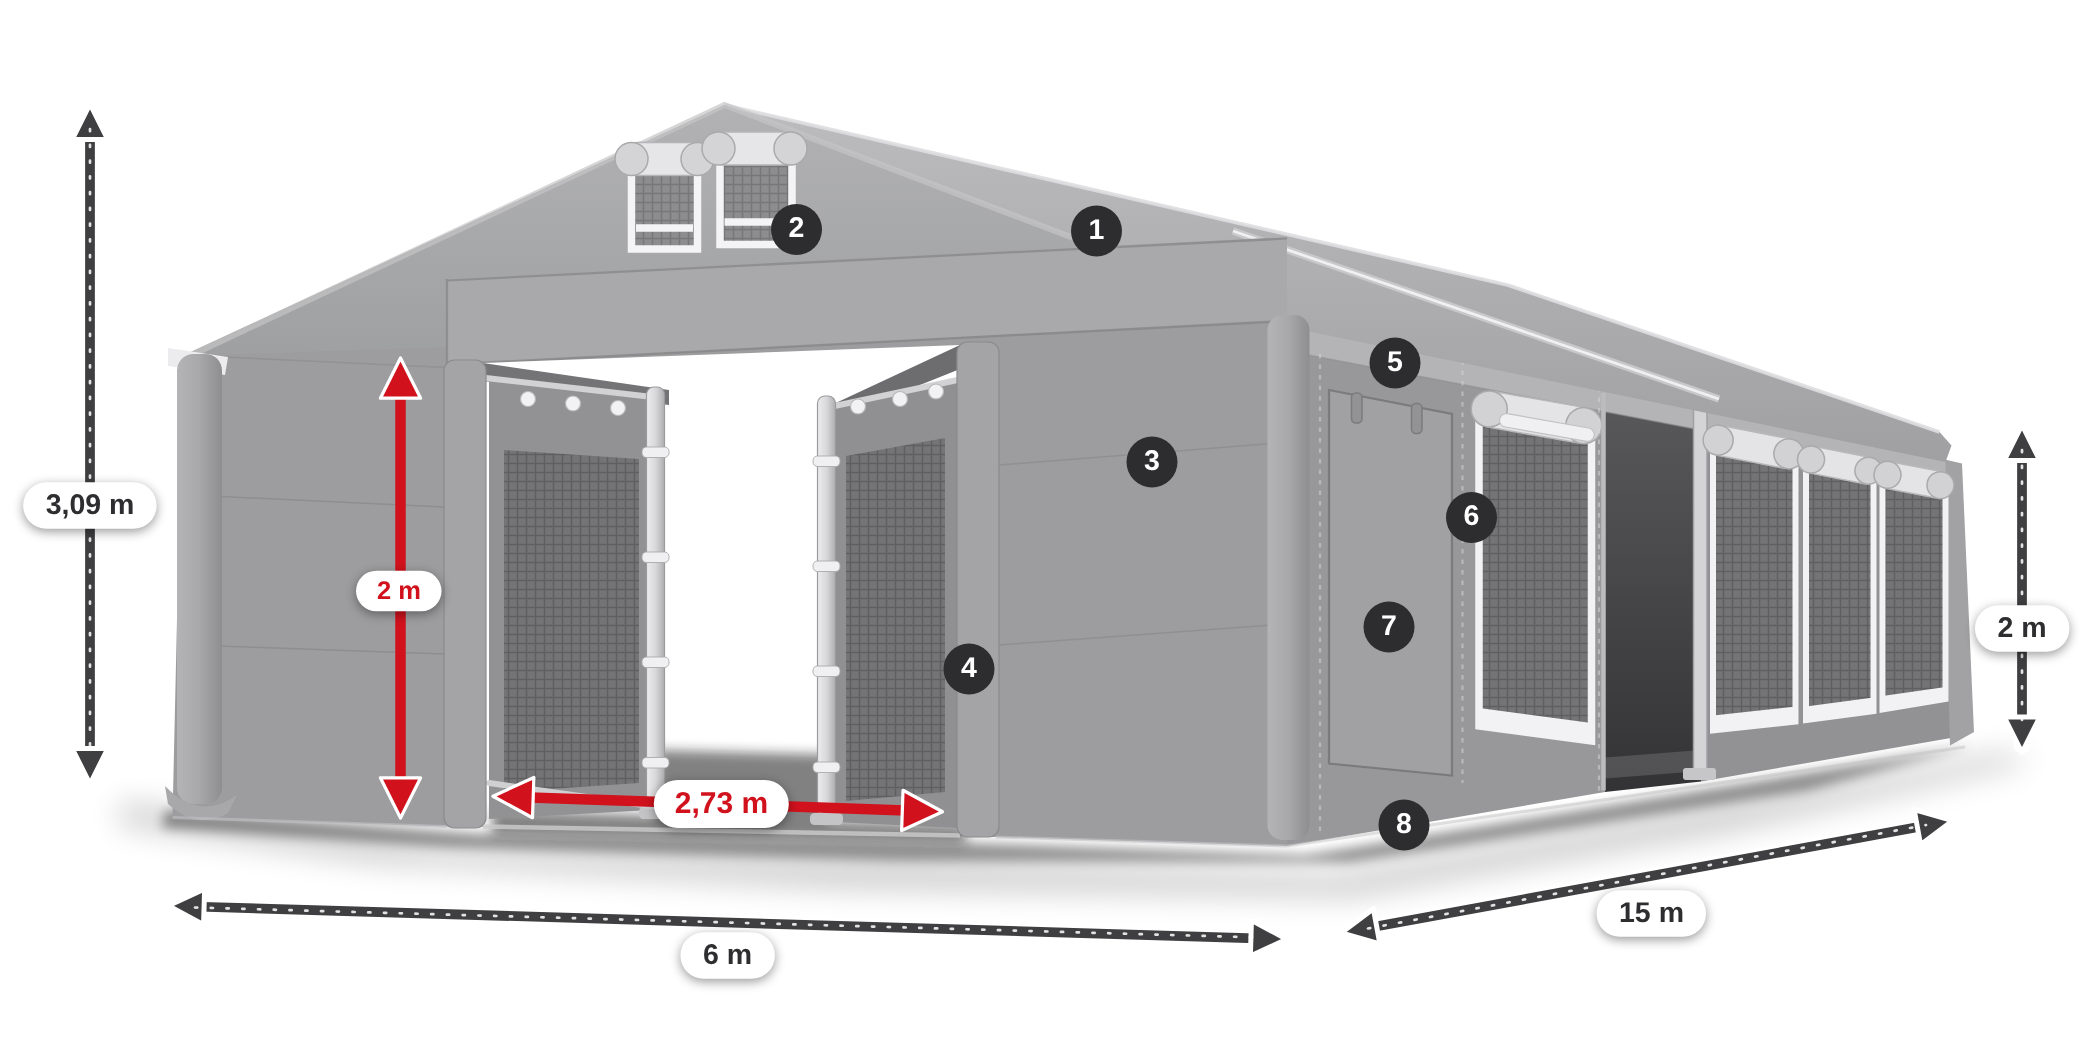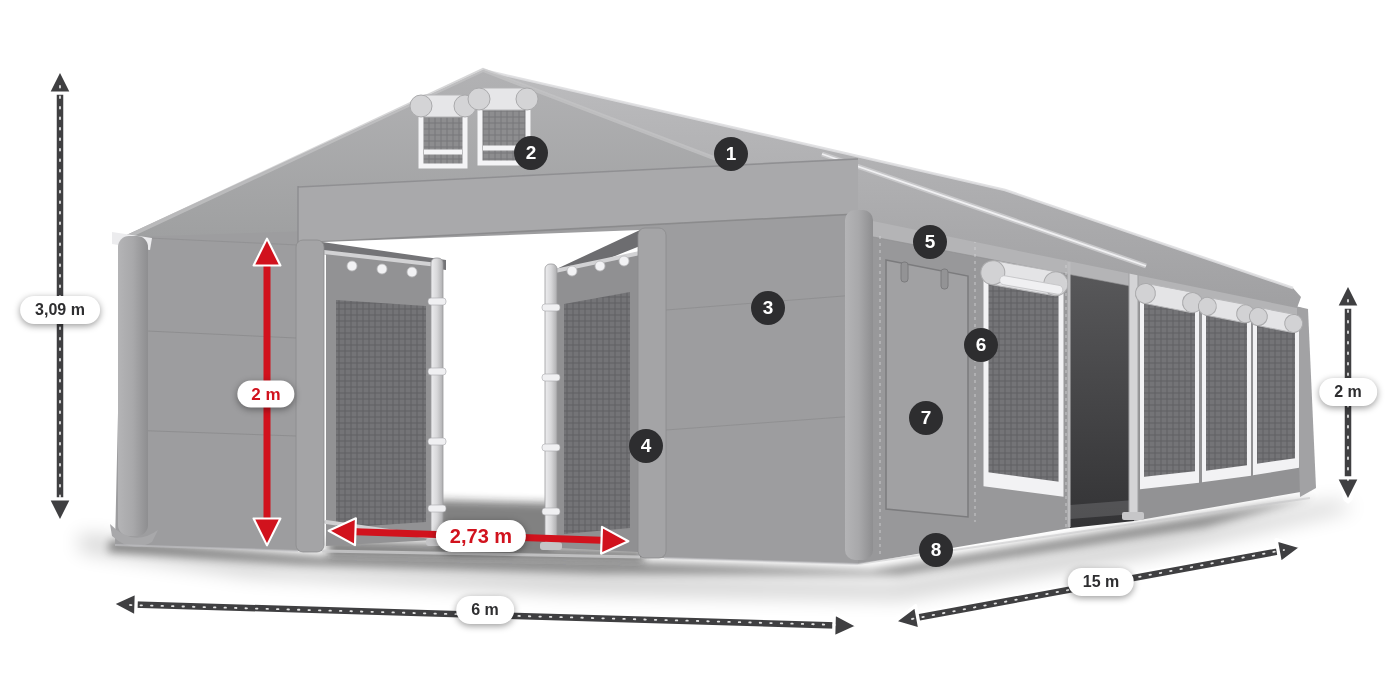--- a/index.html
+++ b/index.html
@@ -5,21 +5,21 @@
   html,body{margin:0;padding:0;background:#ffffff;}
   .stage{position:relative;width:1400px;height:700px;background:#ffffff;overflow:hidden;
          font-family:"Liberation Sans",sans-serif;}
   .stage svg{position:absolute;left:0;top:0;}
   
   .dim-label{position:absolute;transform:translate(-50%,-50%);background:#ffffff;
              border-radius:18px;padding:6px 15px;font-weight:bold;white-space:nowrap;
              box-shadow:0 2px 7px rgba(0,0,0,.40);line-height:1;z-index:6;}
   .dim-dark{color:#2e2e30;}
   .dim-red{color:#d1121d;}
-  .pill-lg{font-size:16px;}
+  .pill-lg{font-size:19px;margin-top:27px;}
   .pill-md{font-size:20px;padding:6px 14px;text-align:center;}
   .pill-sm{font-size:17px;padding:5px 14px;}
   
   .badge{position:absolute;transform:translate(-50%,-50%);width:34px;height:34px;
          border-radius:50%;background:#2d2d2f;color:#ffffff;display:flex;
          align-items:center;justify-content:center;font-weight:bold;font-size:19px;
          z-index:7;cursor:pointer;}
 </style>
 </head>
 <body>

